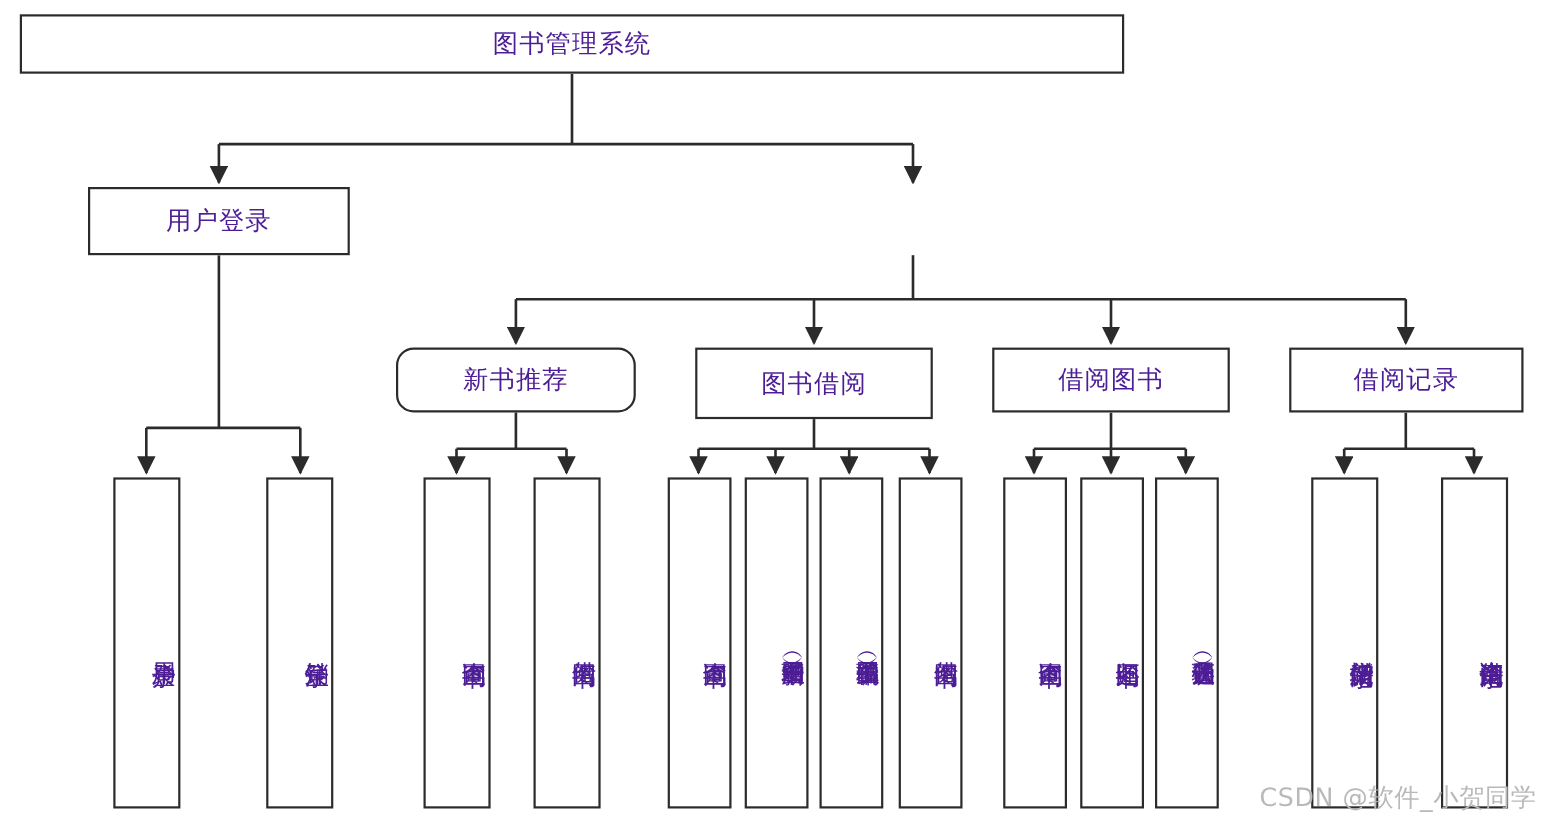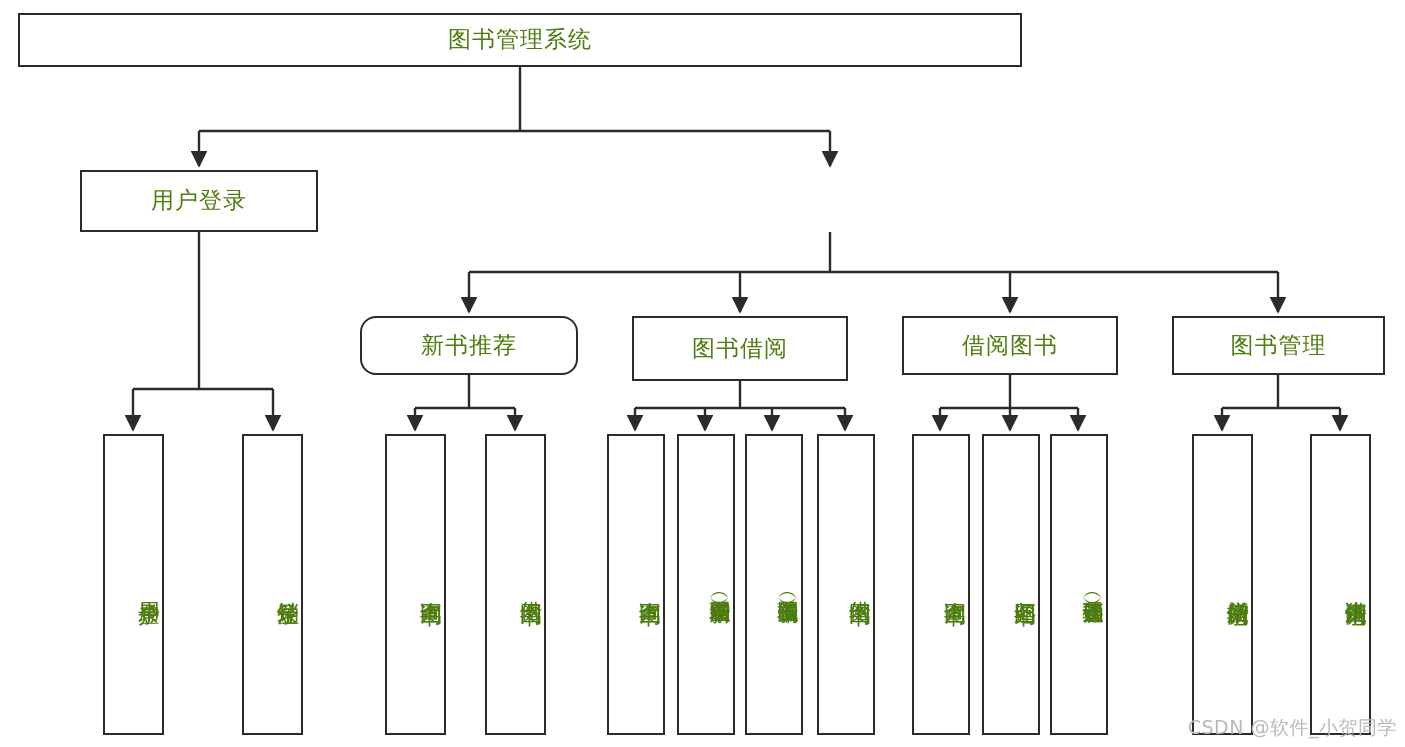--- a/index.html
+++ b/index.html
@@ -24,21 +24,21 @@
     top: 0;
     width: 1405px;
     height: 747px;
     pointer-events: none;
   }
   .node {
     position: absolute;
     box-sizing: border-box;
     border: 2.2px solid #2b2b2b;
     background: #ffffff;
-    color: #4d7c0f;
+    color: #4c1d95;
     display: flex;
     align-items: center;
     justify-content: center;
     text-align: left;
     z-index: 2;
   }
   .node.h {
     font-size: 23px;
     line-height: 1.2;
     letter-spacing: 1px;
@@ -60,21 +60,21 @@
   }
   .node.v .vlabel {
     writing-mode: vertical-rl;
     text-orientation: upright;
     display: block;
   }
   #watermark {
     position: absolute;
     right: 8px;
     bottom: 6px;
-    font-size: 19px;
+    font-size: 23px;
     color: #b9b9b9;
     letter-spacing: 0.5px;
     z-index: 5;
     white-space: nowrap;
     font-family: "DejaVu Sans", sans-serif;
   }
 </style>
 </head>
 <body>
 
@@ -145,21 +145,21 @@
 
   <div class="node h" style="left:632px; top:316px; width:216px; height:65px;">
     <span>图书借阅</span>
   </div>
 
   <div class="node h" style="left:902px; top:316px; width:216px; height:59px;">
     <span>借阅图书</span>
   </div>
 
   <div class="node h" style="left:1172px; top:316px; width:213px; height:59px;">
-    <span>图书管理</span>
+    <span>借阅记录</span>
   </div>
 
   <div class="node v" style="left:103px; top:434px; width:61px; height:301px;">
     <span class="vlabel">用户登录</span>
   </div>
 
   <div class="node v" style="left:242px; top:434px; width:61px; height:301px;">
     <span class="vlabel">注销登录</span>
   </div>
 

